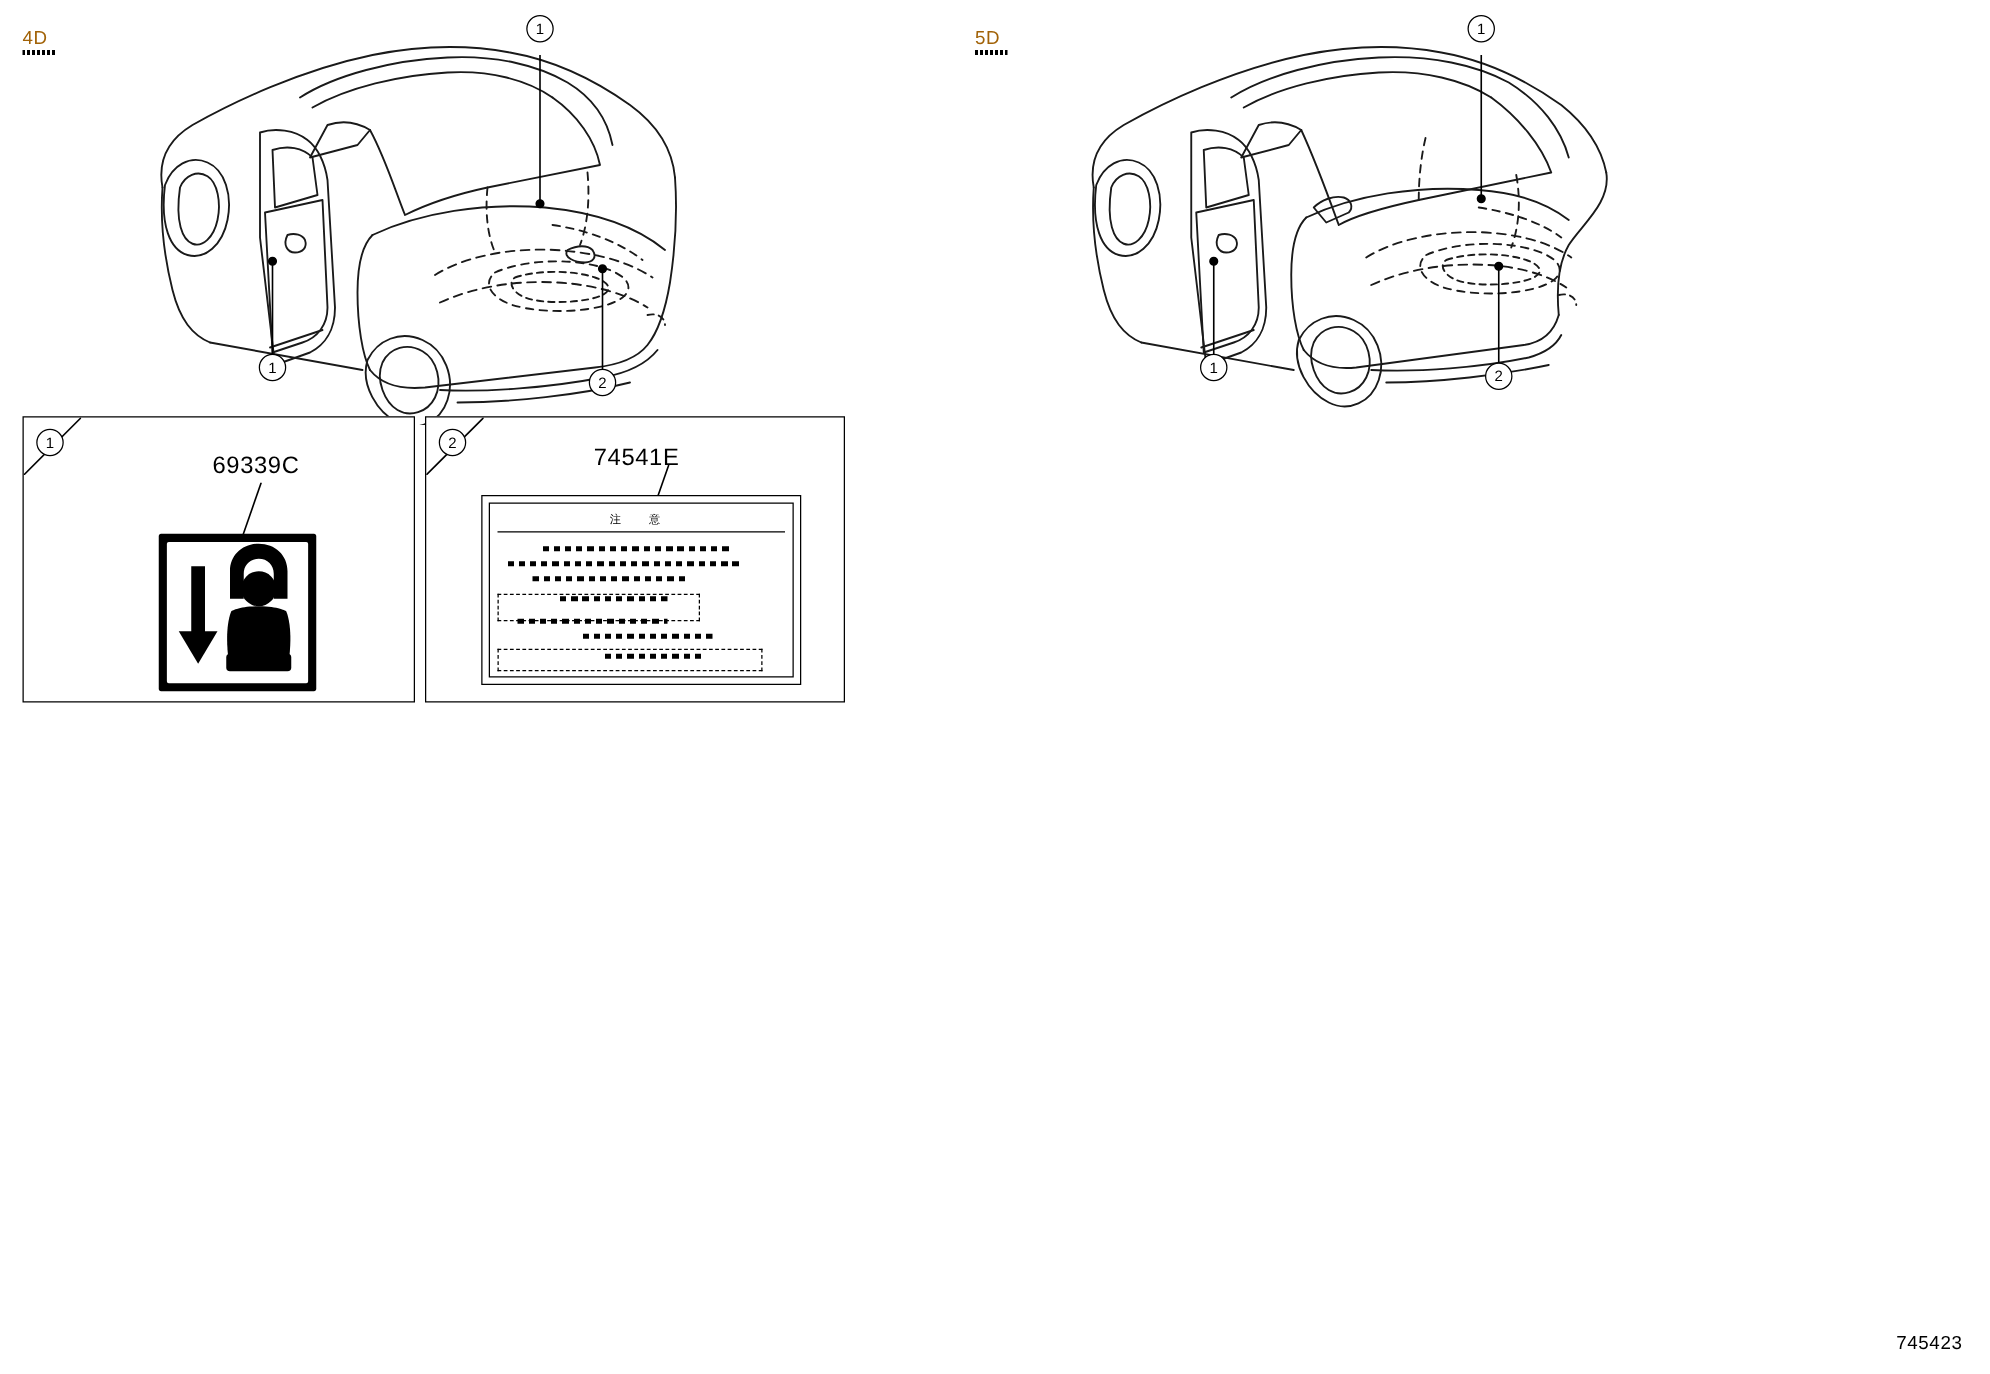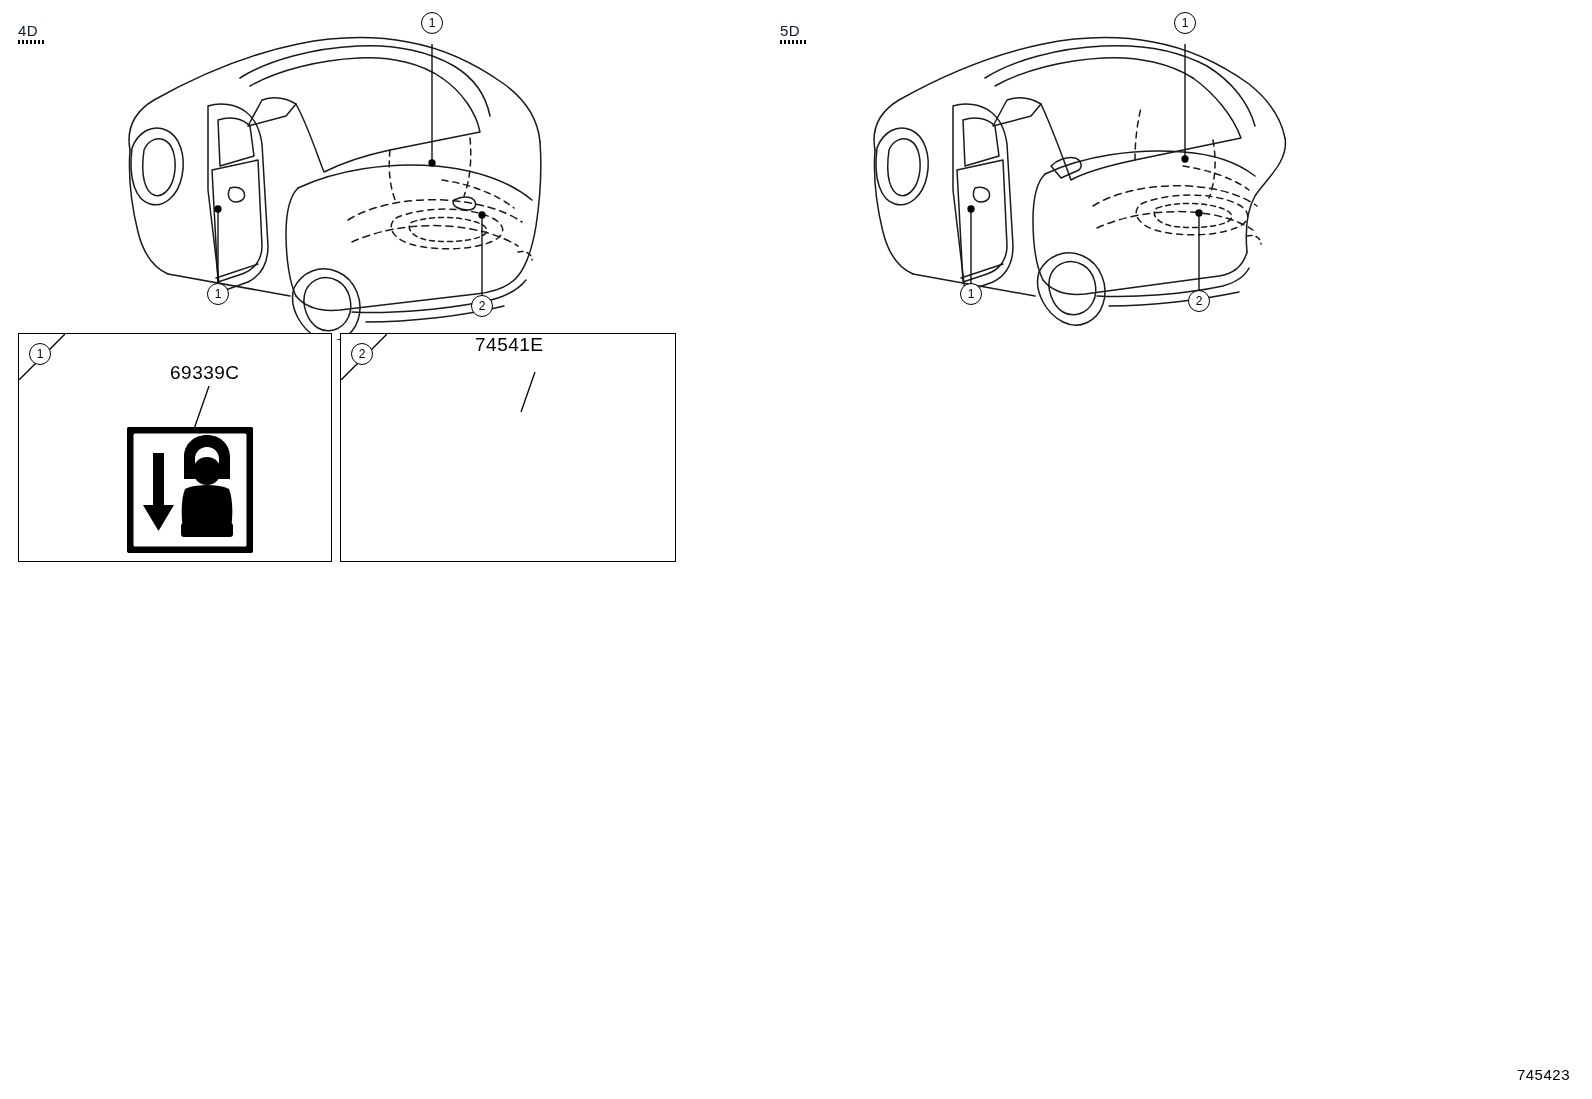--- a/index.html
+++ b/index.html
@@ -16,21 +16,21 @@
     overflow: hidden;
   }
   .canvas {
     position: absolute;
     inset: 0;
   }
   .variant-label {
     position: absolute;
     font-size: 15px;
     letter-spacing: 0.5px;
-    color: #0f172a;
+    color: #a16207;
   }
   .variant-label .underline {
     display: block;
     width: 26px;
     height: 4px;
     margin-top: 1px;
     background:
       repeating-linear-gradient(90deg, #000 0 2px, transparent 2px 4px);
   }
   .callout {
@@ -327,22 +327,36 @@
   </div>
 
   <div class="panel" style="left:340px; top:333px; width:336px; height:229px;">
     <svg class="corner-slash" viewBox="0 0 46 46">
       <line x1="46" y1="0" x2="0" y2="46" stroke="#000" stroke-width="1.3"></line>
     </svg>
     <div class="corner-badge">
       <span>2</span>
     </div>
 
-    <div class="part-code" style="left:134px; top:0;text-align:right;">74541E</div>
+    <div class="part-code" style="left:134px; top:22px;text-align:right;">74541E</div>
     <svg width="40" height="42" viewBox="0 0 40 42" style="position:absolute; left:168px; top:38px;">
       <line x1="26" y1="0" x2="12" y2="40" stroke="#000" stroke-width="1.3"></line>
     </svg>
 
+    <div class="caution-label" style="left:44px; top:62px; width:256px; height:152px;">
+      <div class="cl-inner">
+        <div class="cl-header">注 意</div>
+        <div class="cl-line" style="left:42px;  top:34px; width:152px;"></div>
+        <div class="cl-line" style="left:14px;  top:46px; width:188px;"></div>
+        <div class="cl-line" style="left:34px;  top:58px; width:126px;"></div>
+        <div class="cl-box" style="left:6px;   top:72px; width:162px; height:22px;"></div>
+        <div class="cl-line" style="left:56px;  top:74px; width:86px;"></div>
+        <div class="cl-line" style="left:22px;  top:92px; width:120px;"></div>
+        <div class="cl-line" style="left:74px;  top:104px; width:104px;"></div>
+        <div class="cl-box" style="left:6px;   top:116px; width:212px; height:18px;"></div>
+        <div class="cl-line" style="left:92px;  top:120px; width:78px;"></div>
+      </div>
+    </div>
   </div>
 
   <div class="sheet-id">745423</div>
 
 </div>
 
 </body></html>

